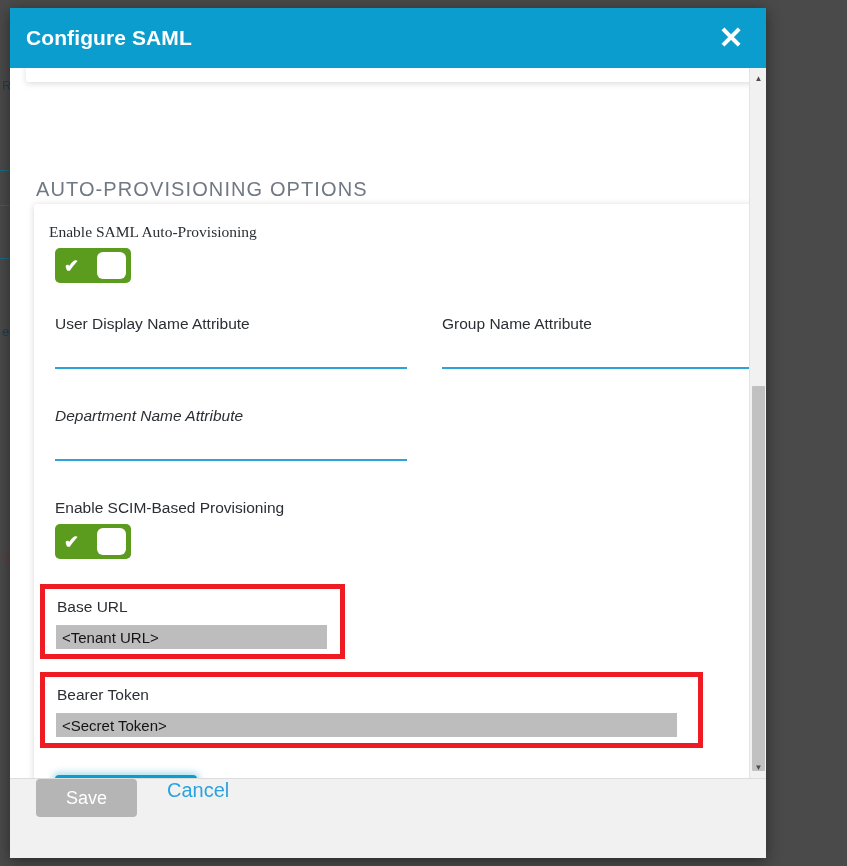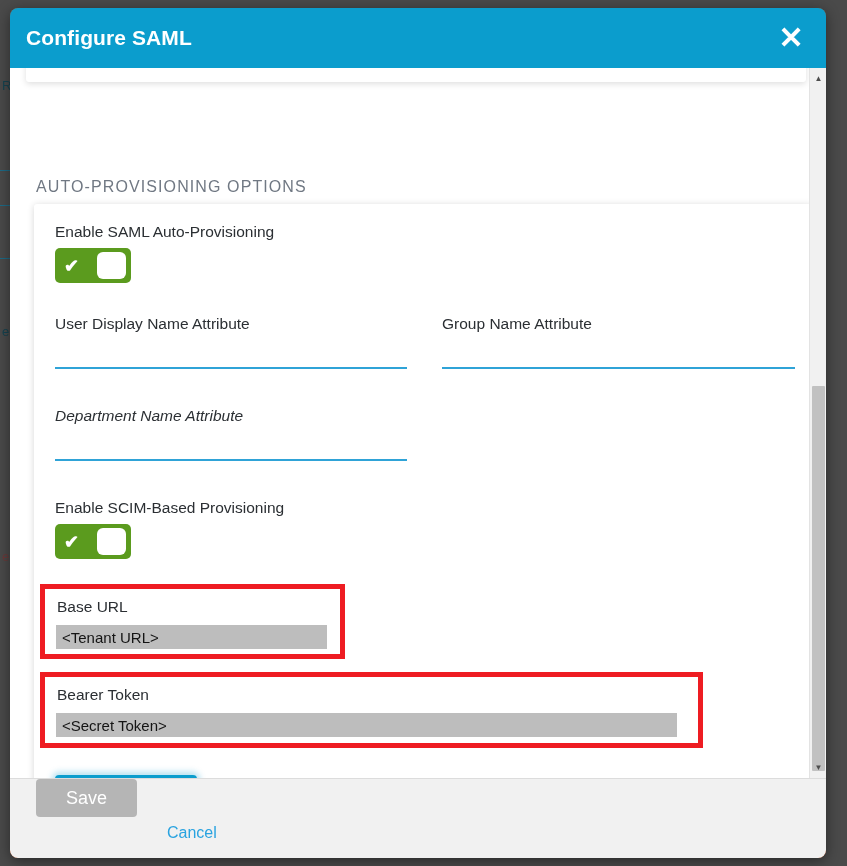--- a/index.html
+++ b/index.html
@@ -37,24 +37,24 @@
     width: 22px;
     height: 1px;
     background: #1d6a86;
   }
 
   
   .modal {
     position: absolute;
     left: 10px;
     top: 8px;
-    width: 816px;
+    width: 756px;
     height: 850px;
     background: #c2410c;
-    border-radius: 8px;
+    border-radius: 0;
     box-shadow: 0 3px 14px rgba(0,0,0,0.45);
     overflow: hidden;
     display: flex;
     flex-direction: column;
   }
 
   
   .titlebar {
     position: relative;
     height: 60px;
@@ -111,21 +111,21 @@
     height: 28px;
     background: #ffffff;
     border-radius: 3px;
     box-shadow: 0 2px 6px rgba(0,0,0,0.13);
   }
 
   .section-label {
     position: absolute;
     left: 26px;
     top: 110px;
-    font-size: 16px;
+    font-size: 20px;
     letter-spacing: 1.1px;
     color: #707883;
     font-weight: normal;
   }
 
   
   .card {
     position: absolute;
     left: 24px;
     top: 136px;
@@ -290,24 +290,23 @@
     color: #ffffff;
     border: none;
     border-radius: 4px;
     font-size: 18px;
     font-family: "Liberation Sans", sans-serif;
     cursor: default;
   }
   .cancel-link {
     margin-left: 30px;
     color: #29a3e0;
-    font-size: 16px;
+    font-size: 20px;
     cursor: pointer;
     text-decoration: none;
-    margin-top: 45px;
   }
 </style>
 </head>
 <body>
 
 <div class="page-behind">
   <div class="behind-text" style="top:78px;">R</div>
   <div class="behind-rule" style="top:170px;"></div>
   <div class="behind-rule" style="top:205px;"></div>
   <div class="behind-text" style="top:324px;">e</div>
@@ -324,21 +323,21 @@
 
   <div class="body-wrap">
     <div class="body-inner">
 
       <div class="card-peek"></div>
 
       <div class="section-label">AUTO-PROVISIONING OPTIONS</div>
 
       <div class="card">
 
-        <div class="fld-label" style="left:21px; top:19px;">Enable SAML Auto-Provisioning</div>
+        <div class="fld-label" style="left:15px; top:19px;font-family:Liberation Serif, serif;">Enable SAML Auto-Provisioning</div>
         <div class="toggle" style="left:21px; top:44px;">
           <span class="tick">✔</span>
           <span class="knob"></span>
         </div>
 
         <div class="fld-label" style="left:21px; top:111px;">User Display Name Attribute</div>
         <input class="uline-input" style="left: 21px; top: 139px; width: 352px;" placeholder="">
 
         <div class="fld-label" style="left:408px; top:111px;">Group Name Attribute</div>
         <input class="uline-input" style="left: 408px; top: 139px; width: 353px;" placeholder="">

